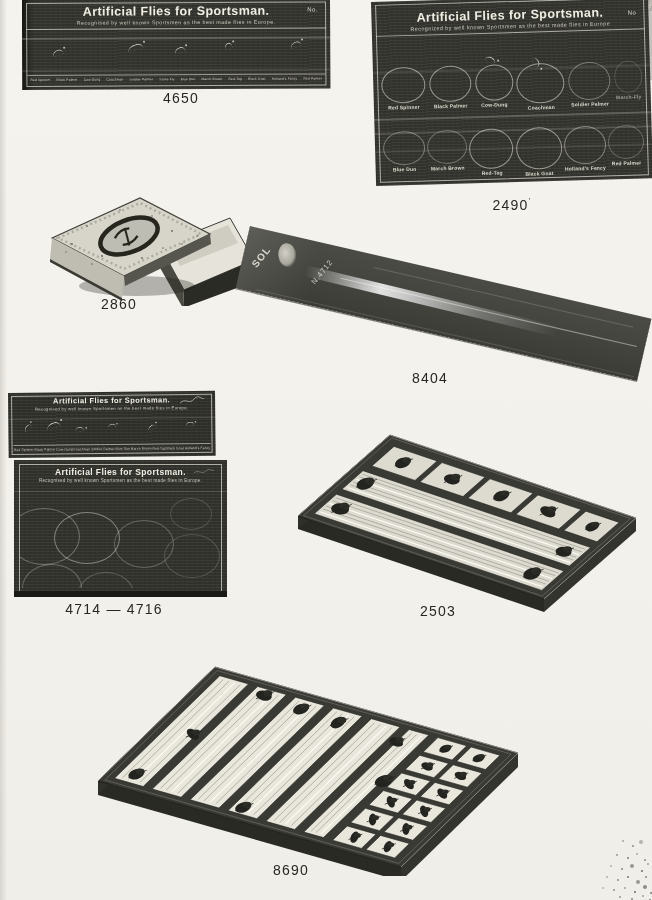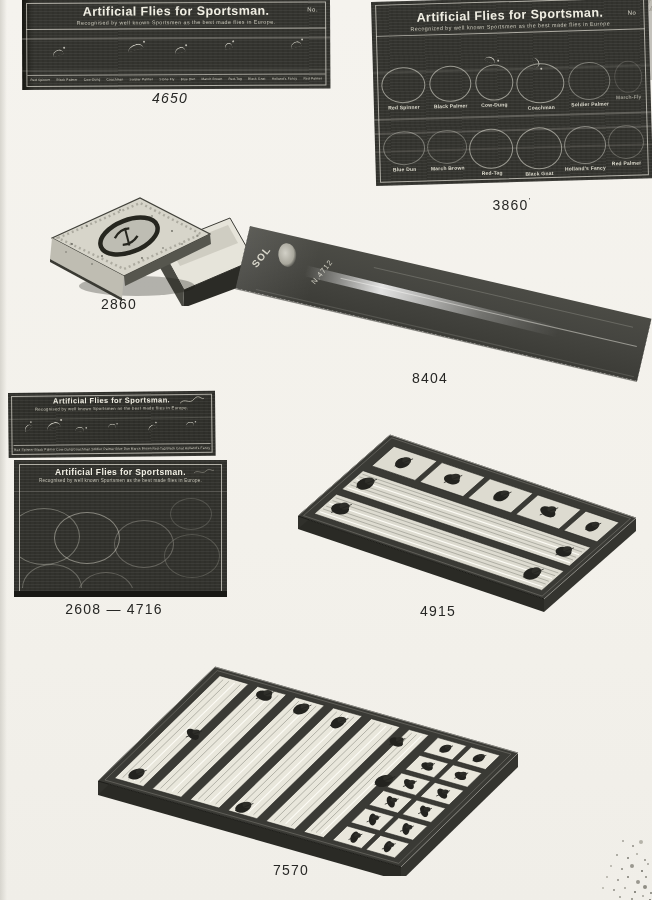--- a/index.html
+++ b/index.html
@@ -103,21 +103,21 @@
       <span>Soldier Palmer</span>
       <span>Stone Fly</span>
       <span>Blue Dun</span>
       <span>March Brown</span>
       <span>Red-Tag</span>
       <span>Black Gnat</span>
       <span>Holland's Fancy</span>
       <span>Red Palmer</span>
     </div>
   </div>
-  <div class="cap" style="left:170px;top:90px;font-style:italic;">4650</div>
+  <div class="cap" style="left:181px;top:90px;">4650</div>
 
   <div class="darkbox" style="left:371px;top:2px;width:277px;height:184px;transform:rotate(-1.6deg);">
     <div class="frame"></div>
     <div class="titlebar" style="top:6px;">
       <span class="title" style="font-size:12.5px;margin-top:4px;">Artificial Flies for Sportsman.</span>
       <span class="no" style="top:9px;">No</span>
       <span class="sub" style="font-size:5.4px;">Recognized by well known Sportsmen as the best made flies in Europe</span>
     </div>
     <i class="fm" style="left:112px;top:58px;transform:rotate(30deg);"></i>
     <i class="fm" style="left:158px;top:62px;transform:rotate(75deg);"></i>
@@ -171,21 +171,21 @@
       <span class="cast">
           <i class="ring" style="width:40px;height:36px;opacity:.8;"></i>
           <span class="rlabel">Holland's Fancy</span>
         </span>
       <span class="cast">
           <i class="ring" style="width:34px;height:32px;opacity:.5;"></i>
           <span class="rlabel">Red Palmer</span>
         </span>
     </div>
   </div>
-  <div class="cap" style="left:512px;top:196px;"><span>3860</span><span class="capmark">’</span></div>
+  <div class="cap" style="left:512px;top:196px;"><span>2490</span><span class="capmark">’</span></div>
 
   <svg class="figsvg" style="left:32px;top:186px;" width="222" height="120" viewBox="0 0 222 120">
     <polygon points="128,60 198,32 222,74 152,104" fill="#e6e4da" stroke="#3c3c36" stroke-width="1"></polygon>
     <polygon points="138,62 196,39 206,57 148,80" fill="#c9c7bc" opacity=".8"></polygon>
     <polygon points="152,104 222,74 221,96 151,122" fill="#2b2b26"></polygon>
     <polygon points="128,60 152,104 151,122 127,80" fill="#4a4a43"></polygon>
     <ellipse cx="105" cy="100" rx="58" ry="10" fill="rgba(25,25,20,.30)"></ellipse>
     <polygon points="20,52 108,12 178,48 92,90" fill="#d7d5ca" stroke="#41413a" stroke-width="1.2"></polygon>
     <polygon points="26,52 108,17 169,48 92,83" fill="none" stroke="#8a887d" stroke-width="2.4" stroke-dasharray="2 3" opacity=".55"></polygon>
     <polygon points="20,52 92,90 90,112 18,73" fill="#bfbdb2"></polygon>
@@ -269,21 +269,21 @@
       <i class="fring" style="left:-12px;top:14px;width:70px;height:55px;opacity:.35;"></i>
       <i class="fring" style="left:34px;top:18px;width:64px;height:50px;opacity:.45;"></i>
       <i class="fring" style="left:94px;top:26px;width:58px;height:46px;opacity:.28;"></i>
       <i class="fring" style="left:144px;top:40px;width:54px;height:42px;opacity:.2;"></i>
       <i class="fring" style="left:2px;top:70px;width:58px;height:46px;opacity:.3;"></i>
       <i class="fring" style="left:58px;top:78px;width:54px;height:42px;opacity:.25;"></i>
       <i class="fring" style="left:150px;top:4px;width:40px;height:30px;opacity:.18;"></i>
     </div>
     <div class="streak" style="bottom:0;height:6px;background:#191915;opacity:1;"></div>
   </div>
-  <div class="cap" style="left:114px;top:601px;">2608 — 4716</div>
+  <div class="cap" style="left:114px;top:601px;">4714 — 4716</div>
 
   <svg id="svg4915" class="figsvg" style="left:278px;top:423px;" width="372" height="200" viewBox="0 0 372 200">
       <polygon points="20.0,93.0 266.0,176.0 266.0,189.0 20.0,106.0" fill="#2a2a25"></polygon>
       <polygon points="358.0,95.0 266.0,176.0 266.0,189.0 358.0,108.0" fill="#34342f"></polygon>
       <polygon points="112.0,12.0 20.0,93.0 20.0,106.0 112.0,25.0" fill="#30302b"></polygon>
       <polygon points="112.0,12.0 358.0,95.0 266.0,176.0 20.0,93.0" fill="#3a3a35" stroke="#1e1e1a" stroke-width="1"></polygon>
       <polyline points="20.0,93.0 112.0,12.0 358.0,95.0 266.0,176.0" fill="none" stroke="rgba(245,243,235,.5)" stroke-width="1"></polyline>
       <polygon points="113.8,14.9 352.5,95.4 264.1,173.1 25.5,92.6" fill="none" stroke="rgba(235,233,223,.3)" stroke-width="0.7"></polygon>
       <polygon points="116.0,23.4 159.1,38.0 137.0,57.4 93.9,42.9" fill="#dddbd0" stroke="#22221e" stroke-width="0.6"></polygon>
       <polygon points="164.0,39.6 207.0,54.1 185.0,73.6 141.9,59.1" fill="#dddbd0" stroke="#22221e" stroke-width="0.6"></polygon>
@@ -343,21 +343,21 @@
         <ellipse cx="62.079999999999984" cy="85.91" rx="9" ry="5.58" transform="rotate(5 62.079999999999984 85.91)"></ellipse>
         <ellipse cx="66.57999999999998" cy="83.21" rx="4.95" ry="3.6" fill="#2e2e29"></ellipse>
         <line x1="53.079999999999984" y1="89.50999999999999" x2="73.77999999999999" y2="81.41" stroke="#23231f" stroke-width="0.8"></line>
       </g>
       <g fill="#23231f">
         <ellipse cx="253.96" cy="150.65" rx="9" ry="5.58" transform="rotate(-18 253.96 150.65)"></ellipse>
         <ellipse cx="258.46000000000004" cy="147.95000000000002" rx="4.95" ry="3.6" fill="#2e2e29"></ellipse>
         <line x1="244.96" y1="154.25" x2="265.66" y2="146.15" stroke="#23231f" stroke-width="0.8"></line>
       </g>
     </svg>
-  <div class="cap" style="left:438px;top:603px;">4915</div>
+  <div class="cap" style="left:438px;top:603px;">2503</div>
 
   <svg id="svg4910" class="figsvg" style="left:88px;top:646px;" width="465" height="230" viewBox="0 0 465 230">
       <polygon points="10.0,135.0 313.0,221.0 313.0,235.0 10.0,149.0" fill="#2a2a25"></polygon>
       <polygon points="430.0,107.0 313.0,221.0 313.0,235.0 430.0,121.0" fill="#34342f"></polygon>
       <polygon points="127.0,21.0 10.0,135.0 10.0,149.0 127.0,35.0" fill="#30302b"></polygon>
       <polygon points="127.0,21.0 430.0,107.0 313.0,221.0 10.0,135.0" fill="#3a3a35" stroke="#1e1e1a" stroke-width="1"></polygon>
       <polyline points="10.0,135.0 127.0,21.0 430.0,107.0 313.0,221.0" fill="none" stroke="rgba(245,243,235,.5)" stroke-width="1"></polyline>
       <polygon points="129.2,24.6 423.1,108.0 310.8,217.4 16.9,134.0" fill="none" stroke="rgba(235,233,223,.3)" stroke-width="0.7"></polygon>
       <polygon points="131.8,29.7 160.5,37.9 55.2,140.5 26.5,132.3" fill="#e9e7dc" stroke="#22221e" stroke-width="0.6"></polygon>
       <line x1="135.172" y1="33.623999999999995" x2="34.55200000000001" y2="131.664" stroke="#9b9b90" stroke-width="0.7"></line>
@@ -494,16 +494,16 @@
         <ellipse cx="266.53000000000003" cy="191.176" rx="6" ry="3.7199999999999998" transform="rotate(115 266.53000000000003 191.176)"></ellipse>
         <ellipse cx="269.53000000000003" cy="189.37599999999998" rx="3.3000000000000003" ry="2.4000000000000004" fill="#2e2e29"></ellipse>
         <line x1="260.53000000000003" y1="193.576" x2="274.33000000000004" y2="188.176" stroke="#23231f" stroke-width="0.8"></line>
       </g>
       <g fill="#23231f">
         <ellipse cx="299.86" cy="200.636" rx="6" ry="3.7199999999999998" transform="rotate(115 299.86 200.636)"></ellipse>
         <ellipse cx="302.86" cy="198.83599999999998" rx="3.3000000000000003" ry="2.4000000000000004" fill="#2e2e29"></ellipse>
         <line x1="293.86" y1="203.036" x2="307.66" y2="197.636" stroke="#23231f" stroke-width="0.8"></line>
       </g>
     </svg>
-  <div class="cap" style="left:291px;top:862px;">7570</div>
+  <div class="cap" style="left:291px;top:862px;">8690</div>
 
   <div class="speckles"></div>
 </div>
 
 </body></html>

